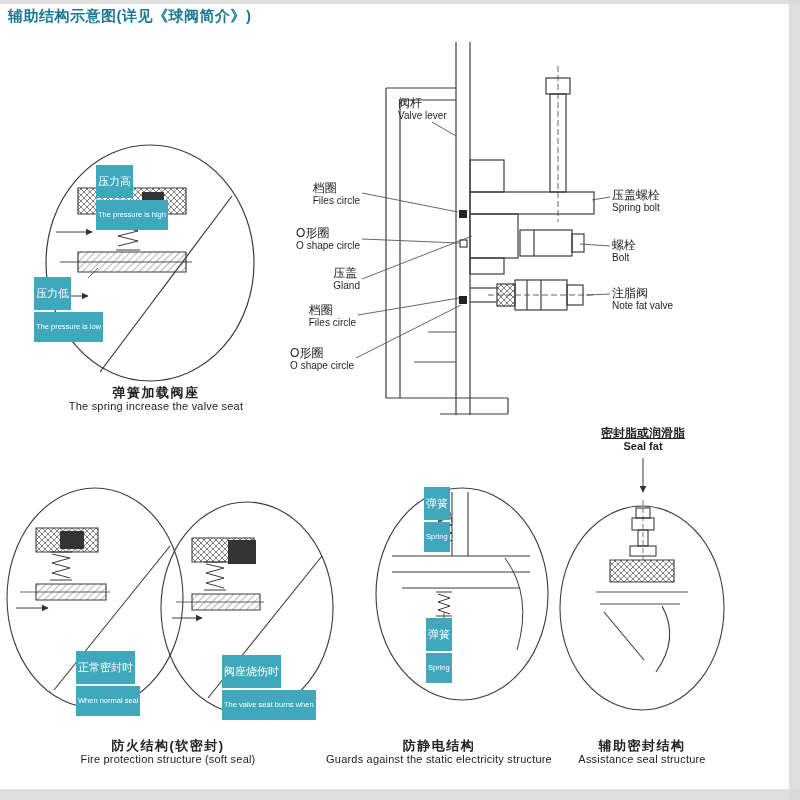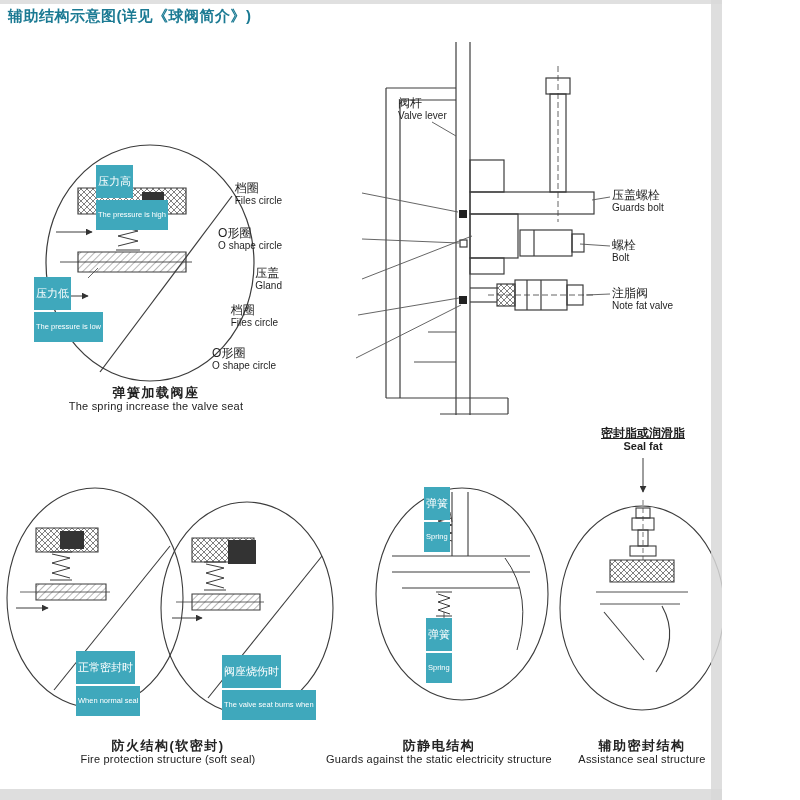--- a/index.html
+++ b/index.html
@@ -1,18 +1,18 @@
 <!DOCTYPE html>
 <html style="--accent: #1b7a93; --highlight: #3fa8bc; --line: #3c3c3c; --edge: #d8d8d8;"><head>
 <meta charset="utf-8">
 <style>
   * { box-sizing: border-box; }
   html,body { margin:0; padding:0; }
   body { background:#ffffff; font-family:"Liberation Sans","DejaVu Sans",sans-serif; }
-  .page { position:relative; width:722px; height:800px; background:#fff; overflow:hidden; }
+  .page { position:relative; width:800px; height:800px; background:#fff; overflow:hidden; }
   .art { position:absolute; left:0; top:0; }
   .title { position:absolute; left:8px; top:7px; font-size:15px; font-weight:bold;
            color:var(--accent,#1b7a93); letter-spacing:0.5px; white-space:nowrap; }
   .lbl { position:absolute; line-height:1.18; color:#1f1f1f; white-space:nowrap; }
   .cn  { font-size:12px; }
   .en  { font-size:10px; }
   .right  { text-align:left; }
   .center { text-align:center; }
   .chipcol div { line-height:1; margin-bottom:2px; }
   .chip { display:inline-block; background:var(--highlight,#3fa8bc); color:#fff; padding:11px 2px; }
@@ -212,21 +212,21 @@
     <div class="cn">档圈</div>
     <div class="en">Files circle</div>
   </div>
   <div class="lbl right" style="right:446px; top:346px;">
     <div class="cn">O形圈</div>
     <div class="en">O shape circle</div>
   </div>
 
   <div class="lbl" style="left:612px; top:188px;">
     <div class="cn">压盖螺栓</div>
-    <div class="en">Guards bolt</div>
+    <div class="en">Spring bolt</div>
   </div>
   <div class="lbl" style="left:612px; top:238px;">
     <div class="cn">螺栓</div>
     <div class="en">Bolt</div>
   </div>
   <div class="lbl" style="left:612px; top:286px;">
     <div class="cn">注脂阀</div>
     <div class="en">Note fat valve</div>
   </div>
 

